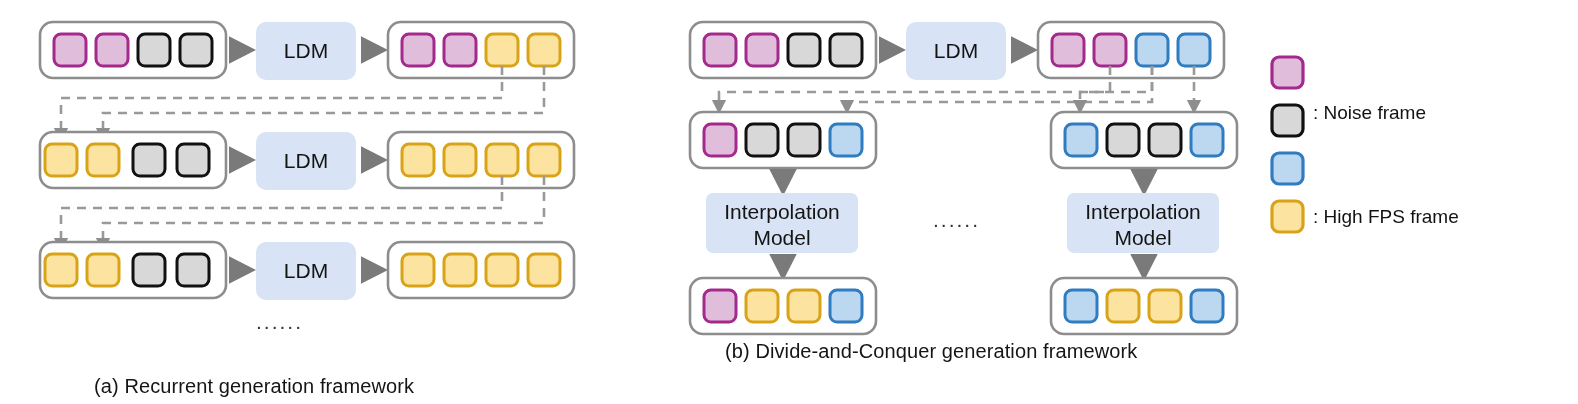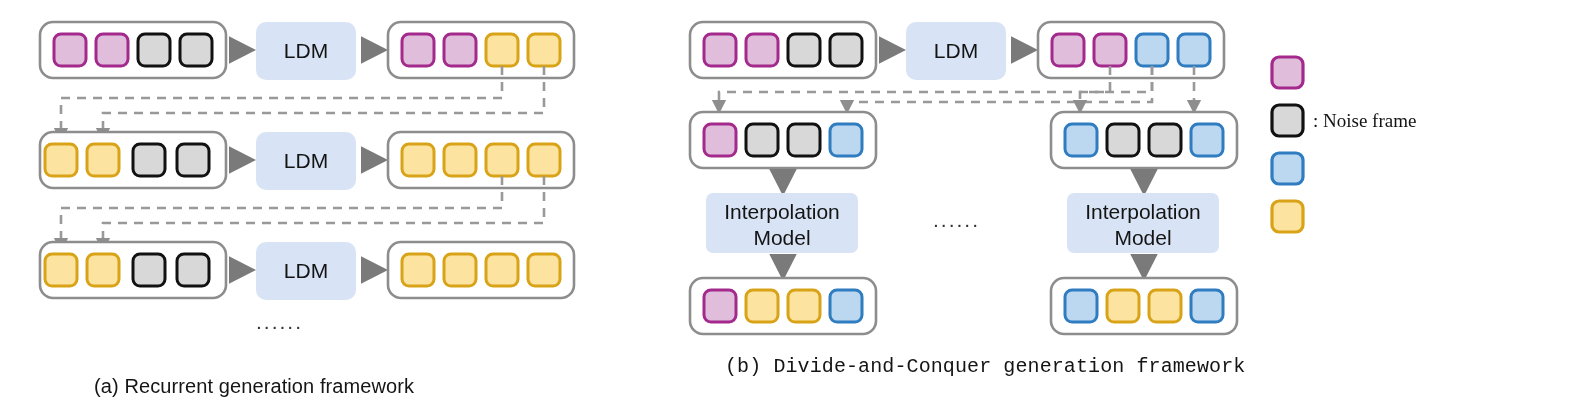--- a/index.html
+++ b/index.html
@@ -223,17 +223,18 @@
   <div class="dots" style="left:256px; top:310px;">......</div>
   <div class="cap" style="left:94px; top:355px;margin-top:20px;">(a) Recurrent generation framework</div>
 
   <div class="boxlabel" style="left:906px; top:22px; width:100px; height:58px; line-height:58px;">LDM</div>
   <div class="boxlabel" style="left:706px; top:199px; width:152px;">Interpolation
 Model</div>
   <div class="boxlabel" style="left:1067px; top:199px; width:152px;">Interpolation
 Model</div>
 
   <div class="dots" style="left:933px; top:208px;">......</div>
-  <div class="cap" style="left:725px; top:355px;font-family:Liberation Mono, monospace;">(b) Divide-and-Conquer generation framework</div>
-
-  <div class="legend-text" style="left:1313px; top:110px;font-family:Liberation Serif, serif;">: Noise frame</div>
+  <div class="cap" style="left:725px; top:340px;">(b) Divide-and-Conquer generation framework</div>
+
+  <div class="legend-text" style="left:1313px; top:102px;">: Noise frame</div>
+  <div class="legend-text" style="left:1313px; top:206px;">: High FPS frame</div>
 
 </div>
 
 </body></html>

